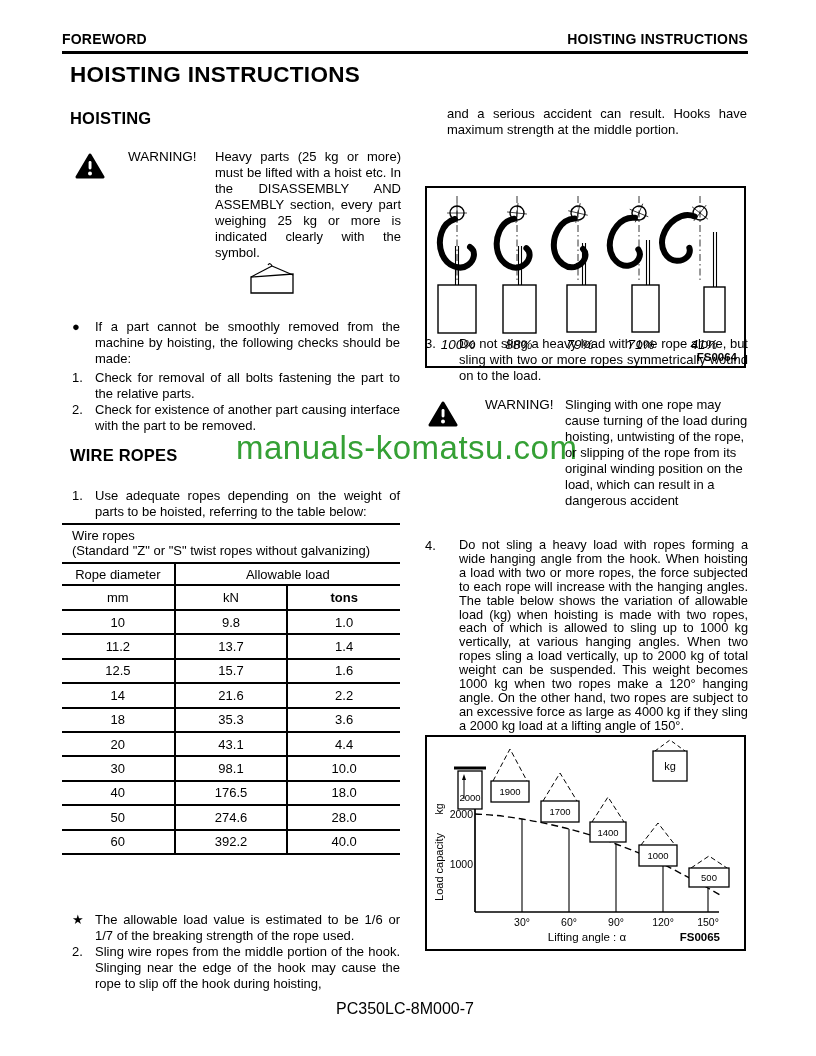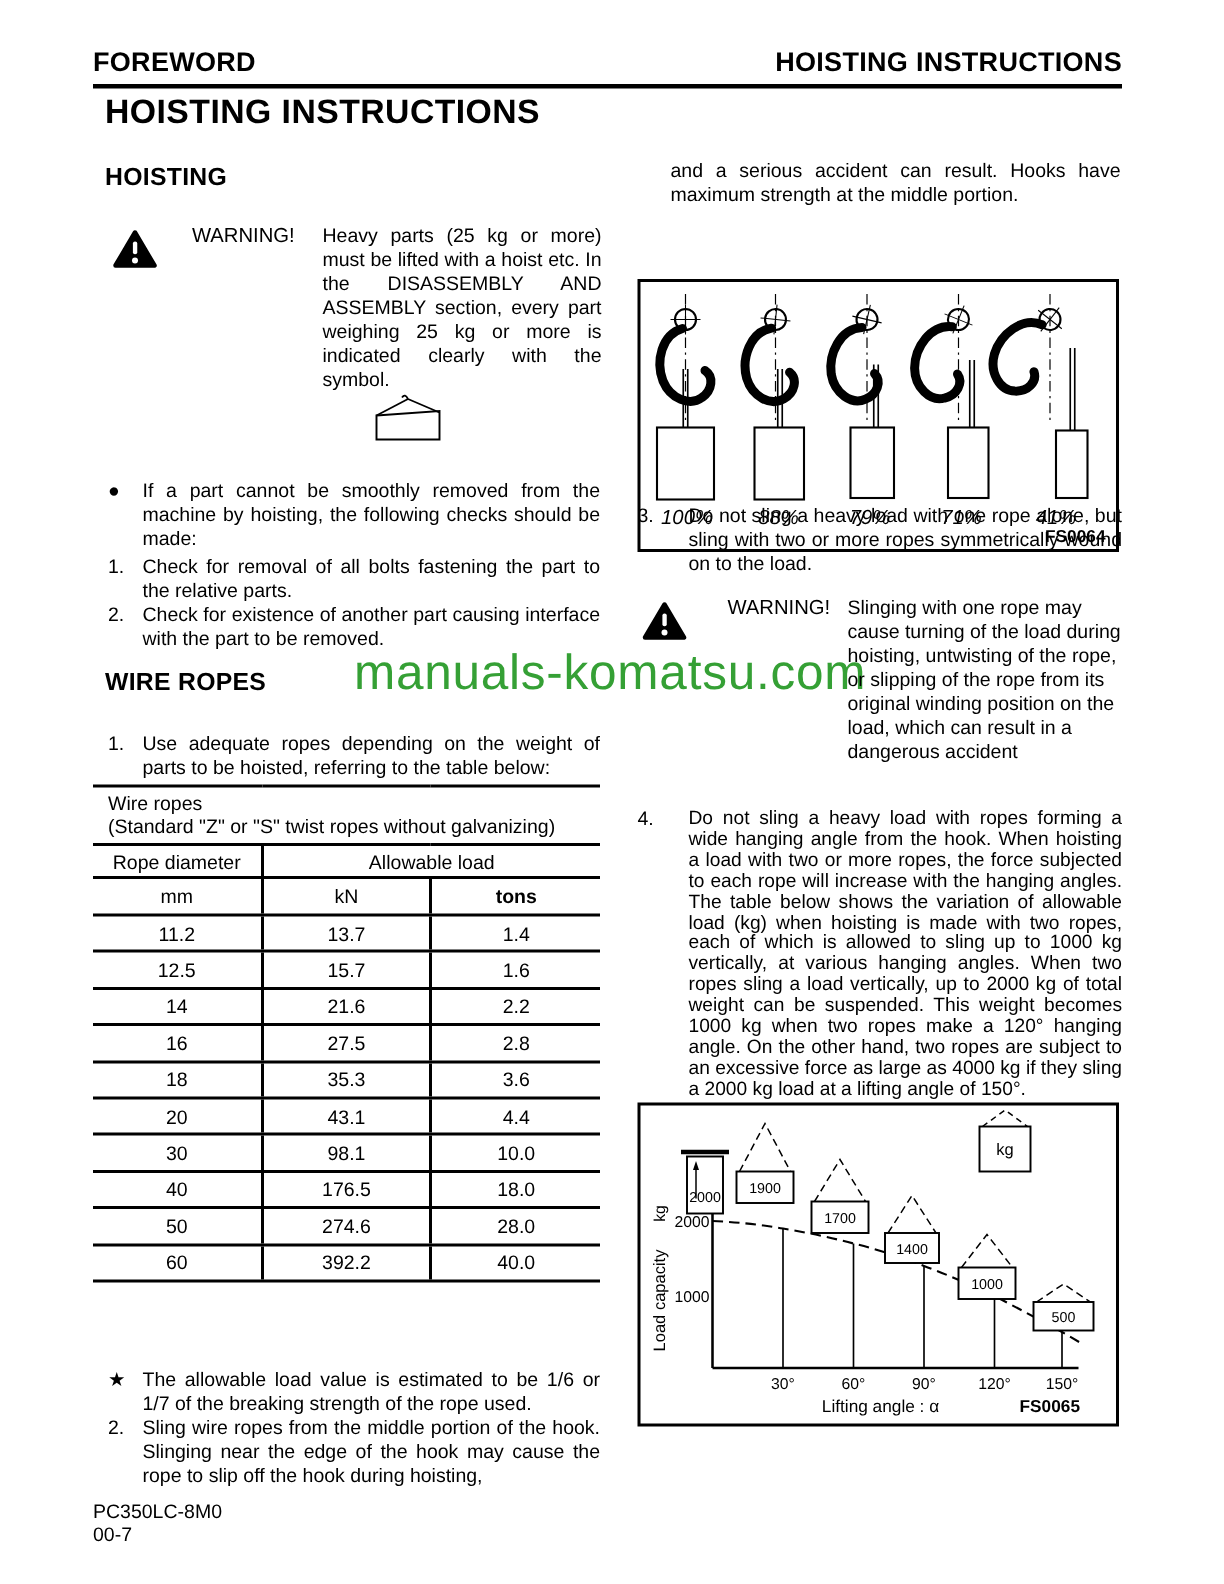--- a/index.html
+++ b/index.html
@@ -1,21 +1,21 @@
 <!DOCTYPE html>
 <html><head>
 <meta charset="utf-8">
 <style>
   html,body{margin:0;padding:0;background:#fff;}
   .page{position:relative;width:816px;height:1056px;background:#fff;color:#000;
         font-family:"Liberation Sans",sans-serif;overflow:hidden;}
   .abs{position:absolute;}
   
   .hdr{position:absolute;left:62px;right:68px;top:31px;display:flex;justify-content:space-between;
-       font-size:18px;font-weight:bold;border-bottom:3px solid #000;padding-bottom:4px;letter-spacing:.2px;}
+       font-size:14px;font-weight:bold;border-bottom:3px solid #000;padding-bottom:4px;letter-spacing:.2px;}
   .h1{position:absolute;left:70px;top:62px;font-size:22.5px;font-weight:bold;letter-spacing:.3px;}
   .h2{position:absolute;font-size:16.5px;font-weight:bold;letter-spacing:.2px;}
   
   .blk{position:absolute;left:62px;width:338px;font-size:13px;line-height:16px;}
   .marker{position:absolute;left:10px;top:0;width:22px;font-size:13px;}
   .btxt{margin-left:33px;text-align:justify;}
   
   .warnrow{position:absolute;}
   .wicon{position:absolute;}
   .wlabel{position:absolute;font-weight:normal;font-size:13.5px;}
@@ -31,21 +31,21 @@
   .fig{position:absolute;border:2px solid #000;background:#fff;}
   svg text{font-family:"Liberation Sans",sans-serif;}
   
   .r-intro{position:absolute;left:447px;top:106px;width:300px;font-size:13px;line-height:16px;text-align:justify;}
   .ritem{position:absolute;left:425px;width:323px;font-size:13px;line-height:16px;}
   .ritem .marker{left:0;}
   .ritem .btxt{margin-left:34px;}
   .item4 .btxt{font-size:12.8px;line-height:13.9px;text-align:justify;}
   
   .wm{position:absolute;left:236px;top:429px;font-size:33px;color:#35a035;letter-spacing:.5px;}
-  .ftr{position:absolute;left:62px;right:68px;top:1000px;display:flex;justify-content:center;font-size:13px;flex-direction:column;}
+  .ftr{position:absolute;left:62px;right:68px;top:1000px;display:flex;justify-content:center;font-size:16px;}
 </style>
 </head>
 <body>
 
 <div class="page">
 
   <div class="hdr">
     <span>FOREWORD</span>
     <span>HOISTING INSTRUCTIONS</span>
   </div>
@@ -111,38 +111,38 @@
       <tr class="hd">
         <td style="width:56%;">Rope diameter</td>
         <td class="vl" colspan="2">Allowable load</td>
       </tr>
       <tr class="sh">
         <td>mm</td>
         <td class="vl" style="width:21%;">kN</td>
         <td class="vl" style="width:23%;font-weight:bold;">tons</td>
       </tr>
       <tr>
+            <td>10</td>
+            <td class="vl">9.8</td>
+            <td class="vl">1.0</td>
+          </tr>
+      <tr>
             <td>11.2</td>
             <td class="vl">13.7</td>
             <td class="vl">1.4</td>
           </tr>
       <tr>
             <td>12.5</td>
             <td class="vl">15.7</td>
             <td class="vl">1.6</td>
           </tr>
       <tr>
             <td>14</td>
             <td class="vl">21.6</td>
             <td class="vl">2.2</td>
-          </tr>
-      <tr>
-            <td>16</td>
-            <td class="vl">27.5</td>
-            <td class="vl">2.8</td>
           </tr>
       <tr>
             <td>18</td>
             <td class="vl">35.3</td>
             <td class="vl">3.6</td>
           </tr>
       <tr>
             <td>20</td>
             <td class="vl">43.1</td>
             <td class="vl">4.4</td>

